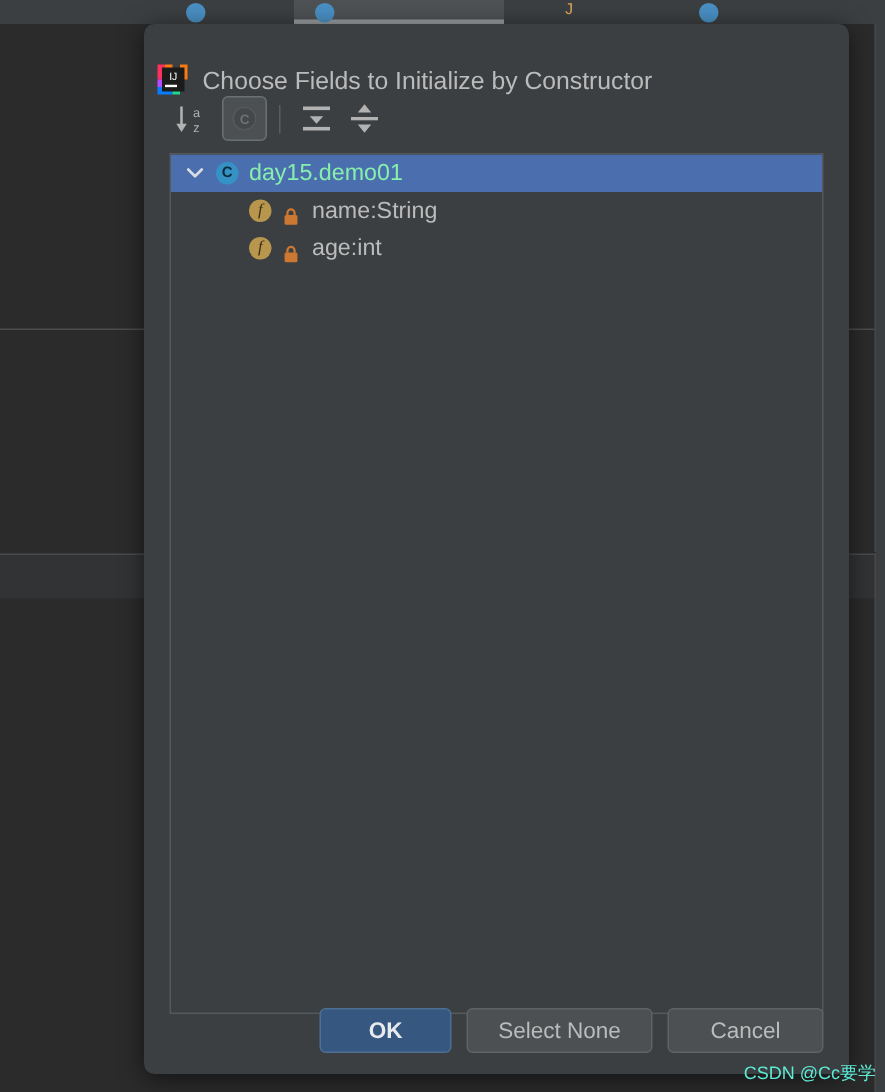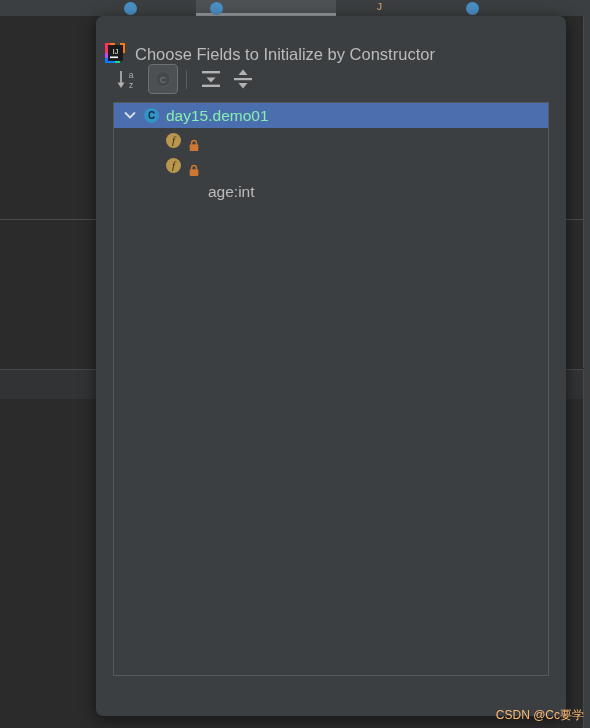--- a/index.html
+++ b/index.html
@@ -258,21 +258,21 @@
     background: #4c5052;
     border: 1px solid #5e6365;
     color: #bbbbbb;
   }
 
   
   .watermark {
     position: absolute;
     right: 6px; bottom: 4px;
     font-size: 12px;
-    color: #fdba74;
+    color: #5eead4;
     white-space: nowrap;
   }
 </style>
 </head>
 <body>
 
 <div id="ide-background">
 
   <div class="ide-tabbar" id="tabbar">
       <div class="ide-tab" style="left: 110px; width: 86px;">
@@ -376,26 +376,32 @@
           </svg></span>
         <span class="icon-class">C</span>
         <span class="tree-row-label" style="left: 52px;">day15.demo01</span>
       </div>
       <div class="tree-row">
         <span class="icon-field">f</span>
         <span class="icon-lock"><svg width="12" height="13" viewBox="0 0 12 13">
             <path d="M3.6 5.5 V4 a2.4 2.4 0 0 1 4.8 0 V5.5" fill="none" stroke="#cc7832" stroke-width="1.5"></path>
             <rect x="1.7" y="5.3" width="8.6" height="6.6" rx="1" fill="#cc7832"></rect>
           </svg></span>
+        <span class="tree-row-label" style="left: 94px;">name:String</span>
       </div>
       <div class="tree-row">
         <span class="icon-field">f</span>
         <span class="icon-lock"><svg width="12" height="13" viewBox="0 0 12 13">
             <path d="M3.6 5.5 V4 a2.4 2.4 0 0 1 4.8 0 V5.5" fill="none" stroke="#cc7832" stroke-width="1.5"></path>
             <rect x="1.7" y="5.3" width="8.6" height="6.6" rx="1" fill="#cc7832"></rect>
           </svg></span>
-        <span class="tree-row-label" style="left: 94px; margin-top: 26px;">age:int</span>
+        <span class="tree-row-label" style="left: 94px;">age:int</span>
       </div>
     </div>
 
+  <div class="dlg-footer">
+    <span class="btn btn-default" style="left:117px; width:88px;">OK</span>
+    <span class="btn btn-normal" style="left:215px; width:124px;">Select None</span>
+    <span class="btn btn-normal" style="left:349px; width:104px;">Cancel</span>
+  </div>
 </div>
 
 <span class="watermark">CSDN @Cc要学</span>
 
 </body></html>

